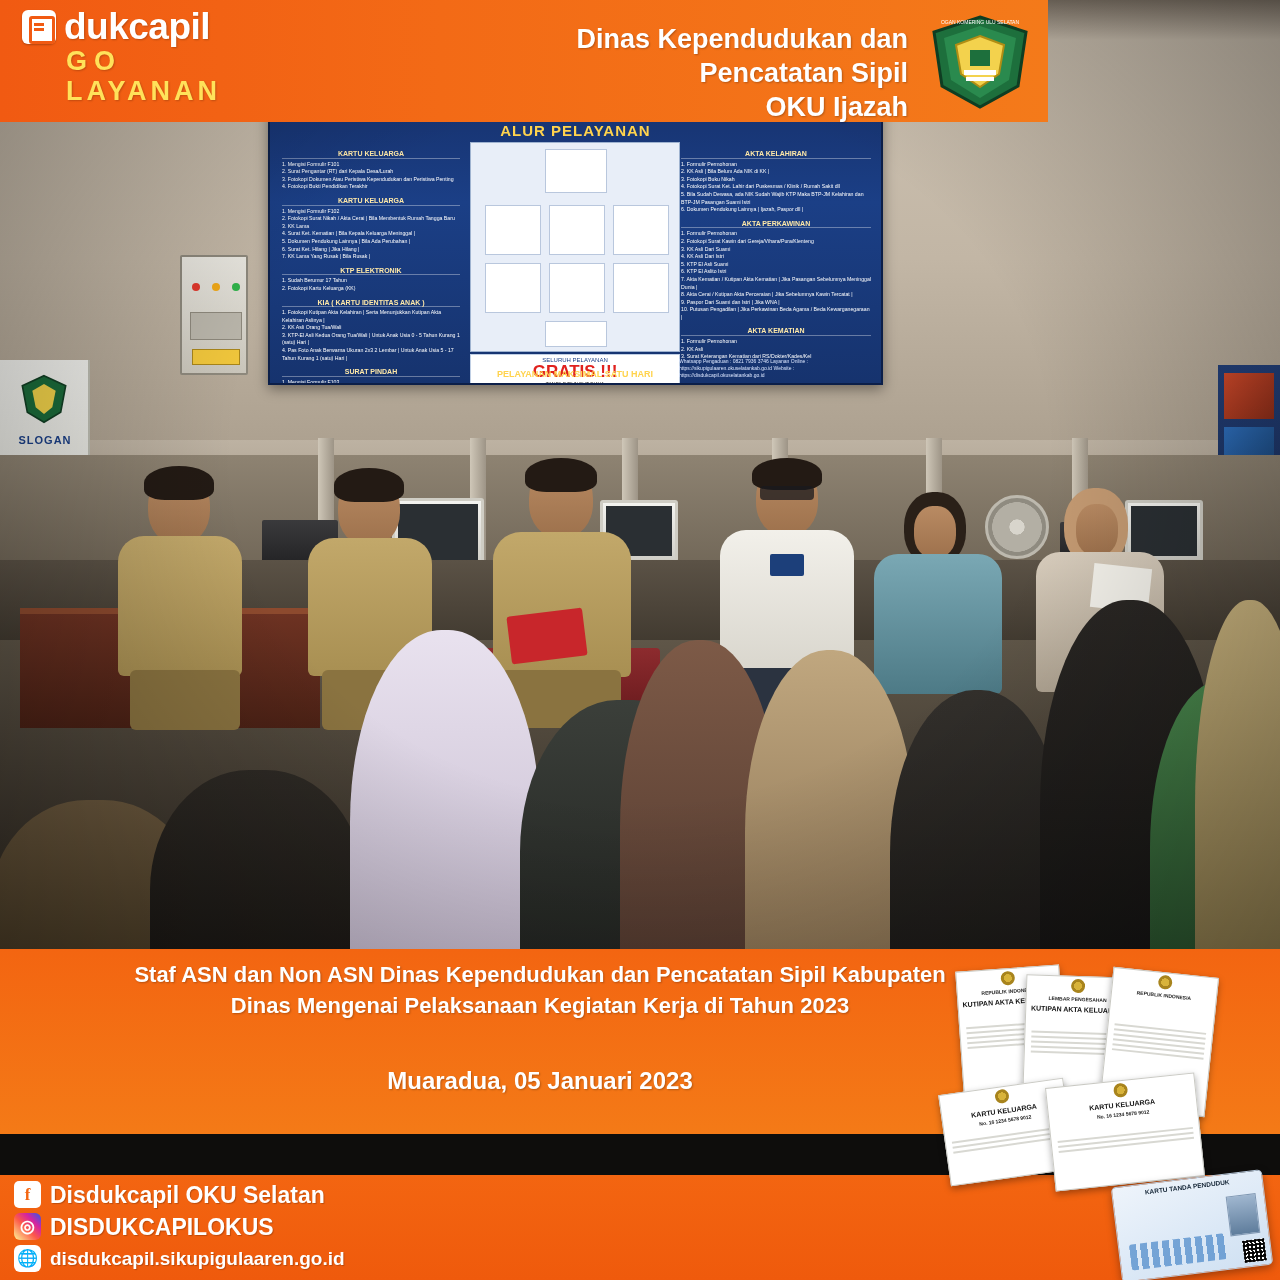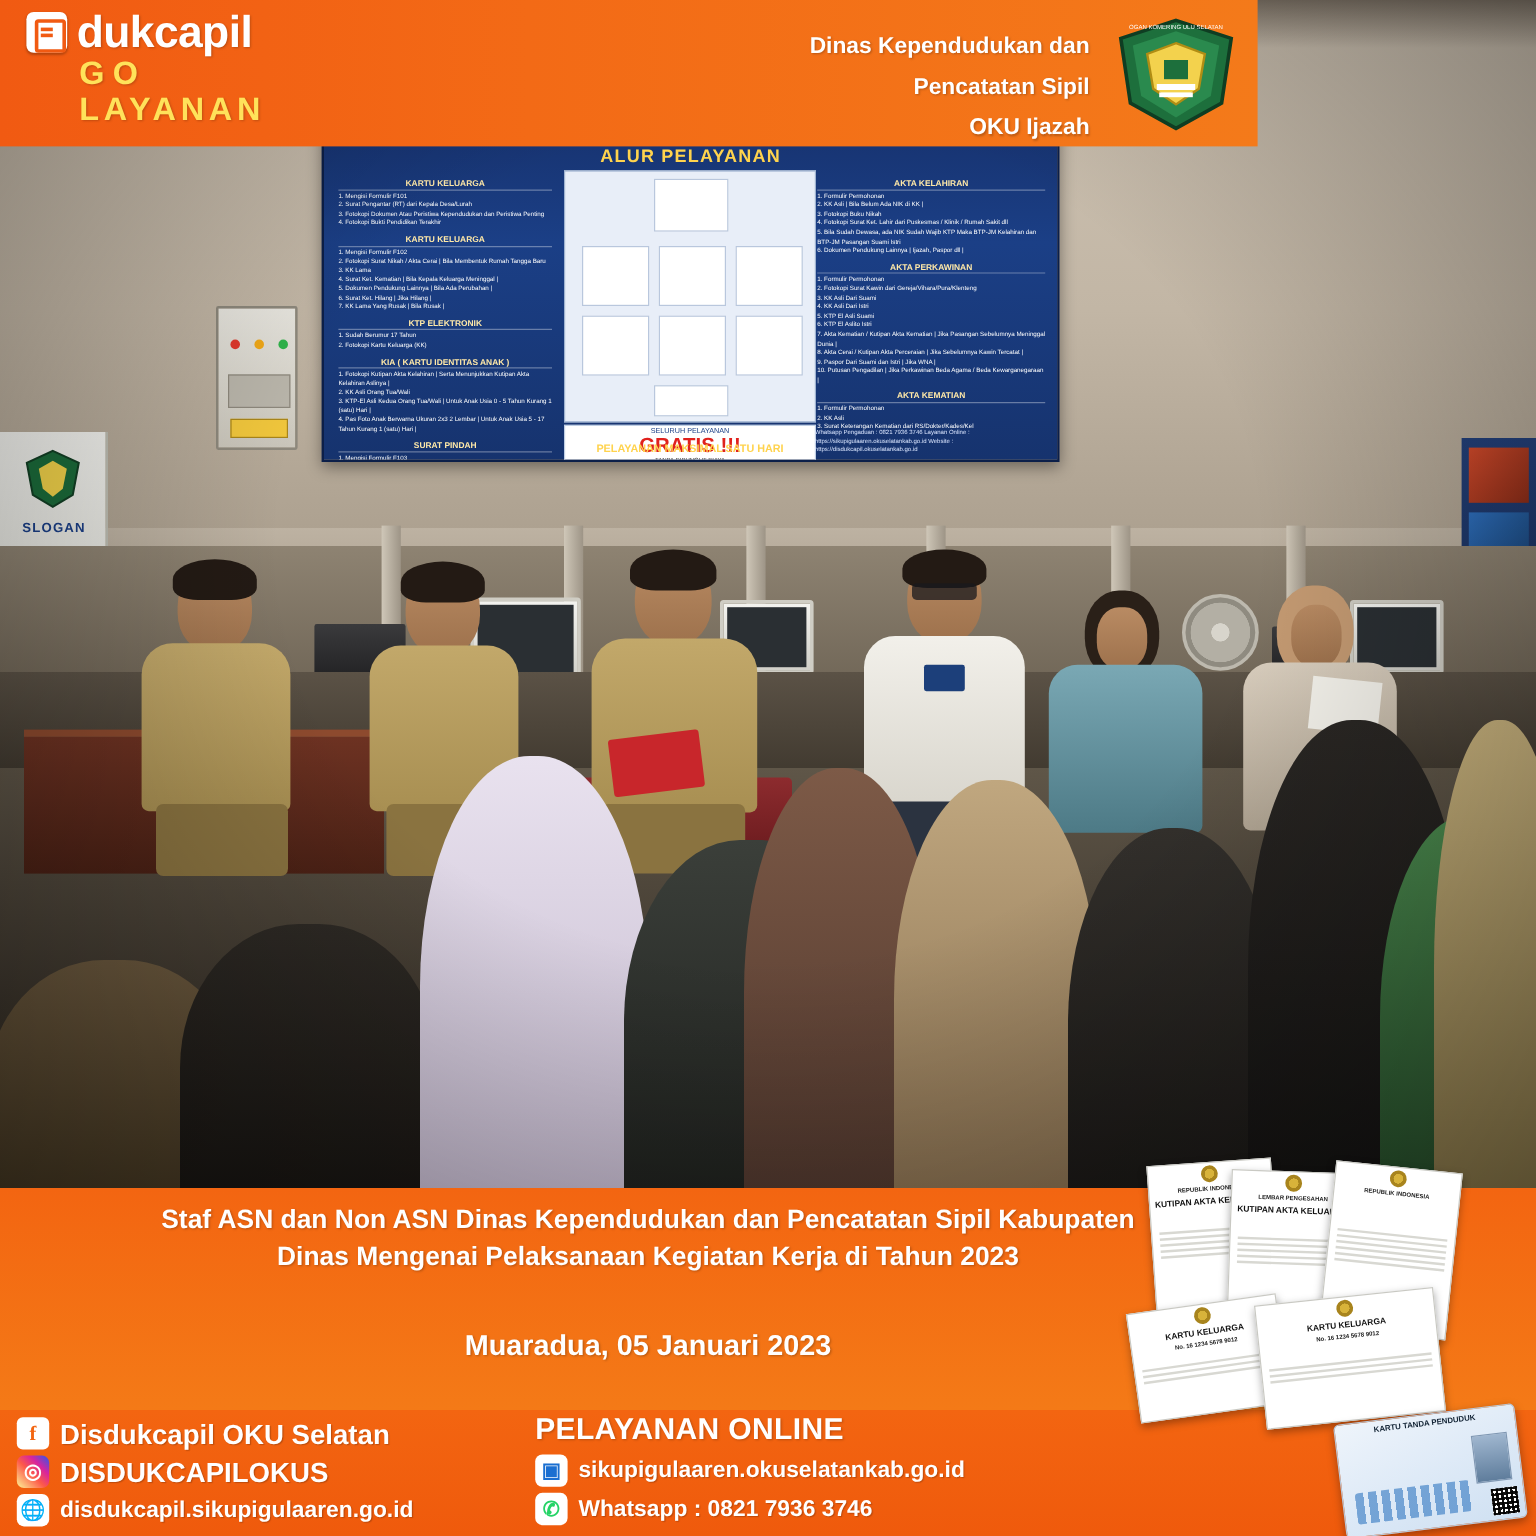--- a/index.html
+++ b/index.html
@@ -38,21 +38,21 @@
   .logo-go {
     font-size:27px; font-weight:bold; color:#ffe25a; letter-spacing:7px;
     margin-left:44px; line-height:30px; text-shadow:1px 1px 2px rgba(0,0,0,.2);
   }
   .logo-digital {
     font-size:27px; font-weight:bold; color:#ffe25a; letter-spacing:4px;
     margin-left:44px; line-height:30px; text-shadow:1px 1px 2px rgba(0,0,0,.2);
   }
   .header-title {
     position:absolute; right:140px; top:22px; text-align:right;
-    color:#ffffff; font-size:19px; font-weight:bold; line-height:34px;
+    color:#ffffff; font-size:27px; font-weight:bold; line-height:34px;
     text-shadow:1px 1px 2px rgba(0,0,0,.25);
   }
   .header-crest {
     position:absolute; right:16px; top:14px; width:104px; height:96px;
   }
 
   
   .photo {
     position:absolute; top:0; left:0; width:1280px; height:1000px;
     background:
@@ -222,21 +222,21 @@
   .hijab { border-radius:50% 50% 42% 42%; }
 
   .photo-vignette {
     position:absolute; inset:0;
     background:radial-gradient(ellipse at 50% 45%, rgba(0,0,0,0) 45%, rgba(0,0,0,.38) 100%);
     pointer-events:none;
   }
 
   
   .caption {
-    position:absolute; left:0; top:990px; width:1280px; height:185px;
+    position:absolute; left:0; top:949px; width:1280px; height:185px;
     background:linear-gradient(180deg,#f36511 0%, #f47a17 100%);
     z-index:15;
     text-decoration:underline;
   }
   .caption-text {
     position:absolute; left:0; top:10px; width:1080px; text-align:center;
     color:#ffffff; font-size:22px; font-weight:bold; line-height:31px;
     text-shadow:1px 1px 2px rgba(0,0,0,.25);
     padding:0 24px;
   }
@@ -548,31 +548,20 @@
       <div class="foot-row">
         <div class="ic ig">◎</div>
         <div class="lbl">DISDUKCAPILOKUS</div>
       </div>
       <div class="foot-row">
         <div class="ic web">🌐</div>
         <div class="lbl sm">disdukcapil.sikupigulaaren.go.id</div>
       </div>
     </div>
 
-    <div class="foot-right">
-      <div class="pel-title">PELAYANAN ONLINE</div>
-      <div class="foot-row">
-        <div class="ic app">▣</div>
-        <div class="lbl sm">sikupigulaaren.okuselatankab.go.id</div>
-      </div>
-      <div class="foot-row">
-        <div class="ic wa">✆</div>
-        <div class="lbl sm">Whatsapp : 0821 7936 3746</div>
-      </div>
-    </div>
   </div>
 
   <div class="docs">
     <div class="doc" style="left:14px;top:0px;width:104px;height:140px;transform:rotate(-4deg);">
       <div class="garuda"></div>
       <div class="dh">REPUBLIK INDONESIA</div>
       <div class="dt">KUTIPAN AKTA KELAHIRAN</div>
       <div class="lines">
           <div class="ln"></div>
           <div class="ln"></div>

